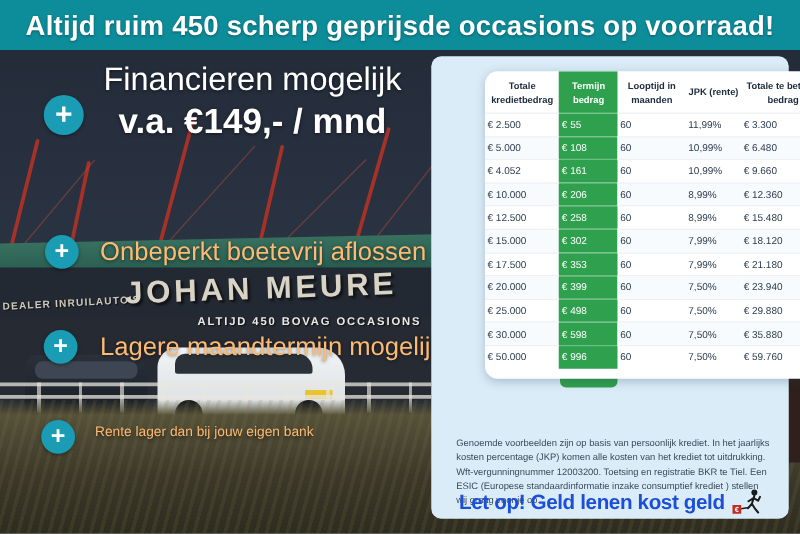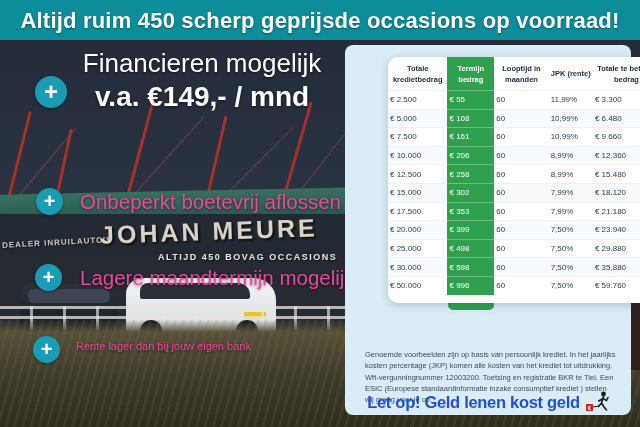--- a/index.html
+++ b/index.html
@@ -69,21 +69,21 @@
               display:flex;align-items:center;justify-content:center;font-weight:bold;
               box-shadow:0 1px 3px rgba(0,0,0,.4);}
   .pc1{left:35px;top:76px;width:32px;height:32px;font-size:24px;}
   .pc2{left:36px;top:188px;width:27px;height:27px;font-size:20px;}
   .pc3{left:35px;top:264px;width:27px;height:27px;font-size:20px;}
   .pc4{left:33px;top:336px;width:27px;height:27px;font-size:20px;}
   .f1{position:absolute;left:68px;top:48px;width:268px;text-align:center;color:#fff;
       text-shadow:0 1px 3px rgba(0,0,0,.55);}
   .f1 .l1{font-size:26px;font-weight:normal;}
   .f1 .l2{font-size:28px;font-weight:bold;margin-top:2px;}
-  .ftext{position:absolute;color:#ec4899;white-space:nowrap;
+  .ftext{position:absolute;color:#fdba74;white-space:nowrap;
          text-shadow:0 1px 3px rgba(0,0,0,.55);}
   .f2{left:80px;top:190px;font-size:20.5px;}
   .f3{left:80px;top:266px;font-size:20.5px;}
   .f4{left:76px;top:340px;font-size:11px;}
 
   
   .panel{position:absolute;left:345px;top:45px;width:286px;height:370px;z-index:25;
          background:#daecf7;border-radius:8px;}
   .card{position:absolute;left:7px;top:12px;width:272px;height:246px;margin-left:36px;}
   .card-clip{position:absolute;inset:0;background:#fff;border-radius:10px;overflow:hidden;
@@ -191,21 +191,21 @@
                 <td>€ 3.300</td>
               </tr>
               <tr>
                 <td>€ 5.000</td>
                 <td class="green">€ 108</td>
                 <td>60</td>
                 <td>10,99%</td>
                 <td>€ 6.480</td>
               </tr>
               <tr>
-                <td>€ 7.500</td>
+                <td>€ 4.052</td>
                 <td class="green">€ 161</td>
                 <td>60</td>
                 <td>10,99%</td>
                 <td>€ 9.660</td>
               </tr>
               <tr>
                 <td>€ 10.000</td>
                 <td class="green">€ 206</td>
                 <td>60</td>
                 <td>8,99%</td>

